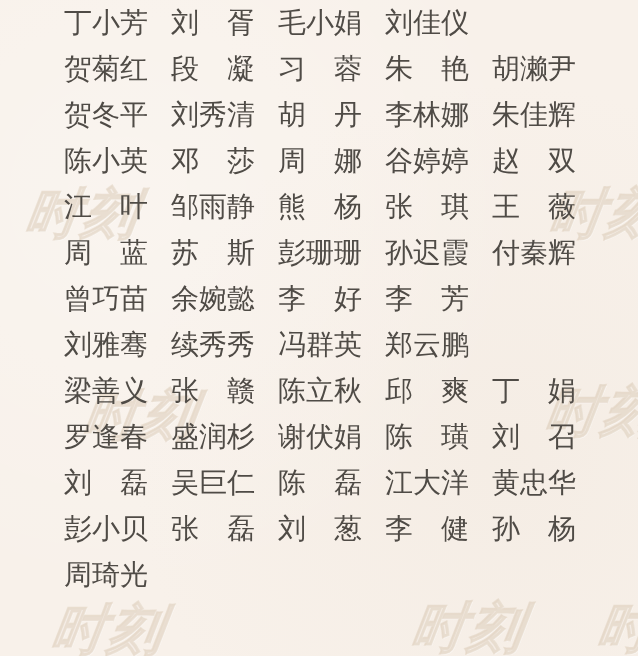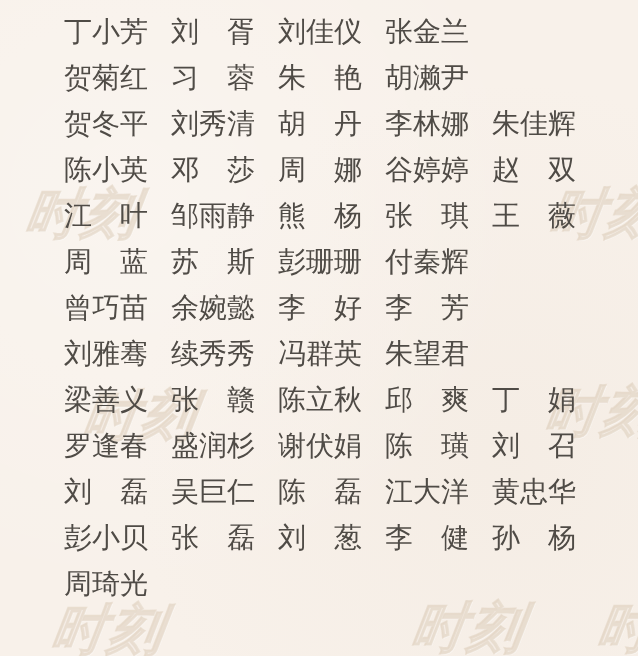--- a/index.html
+++ b/index.html
@@ -39,21 +39,21 @@
   .wm6{left:412px;top:592px;}
   .wm7{left:598px;top:592px;}
   
   .grid{
     position:relative;
     z-index:2;
     padding:9px 0 0 64px;
   }
   .row{
     display:flex;
-    align-items:center;
+    align-items:flex-start;
     height:46px;
     column-gap:23px;
   }
   .name{
     display:inline-block;
     width:84px;
     font-size:28px;
     line-height:1;
     color:#4f4b46;
     text-align:justify;
@@ -71,25 +71,26 @@
   <div class="wm wm3">时刻</div>
   <div class="wm wm4">时刻</div>
   <div class="wm wm5">时刻</div>
   <div class="wm wm6">时刻</div>
   <div class="wm wm7">时刻</div>
 
   <div class="grid">
       <div class="row">
         <span class="name">丁小芳</span>
         <span class="name">刘胥</span>
+        <span class="name">毛小娟</span>
         <span class="name">刘佳仪</span>
-        <span class="name">张金兰</span>
       </div>
       <div class="row">
         <span class="name">贺菊红</span>
+        <span class="name">段凝</span>
         <span class="name">习蓉</span>
         <span class="name">朱艳</span>
         <span class="name">胡濑尹</span>
       </div>
       <div class="row">
         <span class="name">贺冬平</span>
         <span class="name">刘秀清</span>
         <span class="name">胡丹</span>
         <span class="name">李林娜</span>
         <span class="name">朱佳辉</span>
@@ -105,33 +106,34 @@
         <span class="name">江叶</span>
         <span class="name">邹雨静</span>
         <span class="name">熊杨</span>
         <span class="name">张琪</span>
         <span class="name">王薇</span>
       </div>
       <div class="row">
         <span class="name">周蓝</span>
         <span class="name">苏斯</span>
         <span class="name">彭珊珊</span>
+        <span class="name">孙迟霞</span>
         <span class="name">付秦辉</span>
       </div>
       <div class="row">
         <span class="name">曾巧苗</span>
         <span class="name">余婉懿</span>
         <span class="name">李好</span>
         <span class="name">李芳</span>
       </div>
       <div class="row">
         <span class="name">刘雅骞</span>
         <span class="name">续秀秀</span>
         <span class="name">冯群英</span>
-        <span class="name">朱望君</span>
+        <span class="name">郑云鹏</span>
       </div>
       <div class="row">
         <span class="name">梁善义</span>
         <span class="name">张赣</span>
         <span class="name">陈立秋</span>
         <span class="name">邱爽</span>
         <span class="name">丁娟</span>
       </div>
       <div class="row">
         <span class="name">罗逢春</span>

